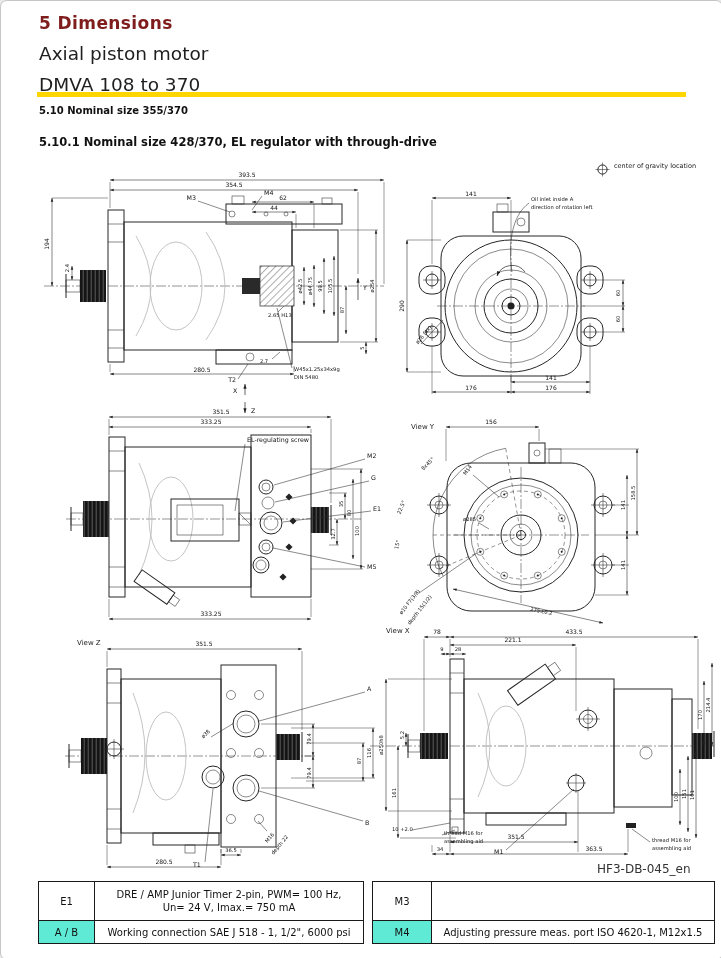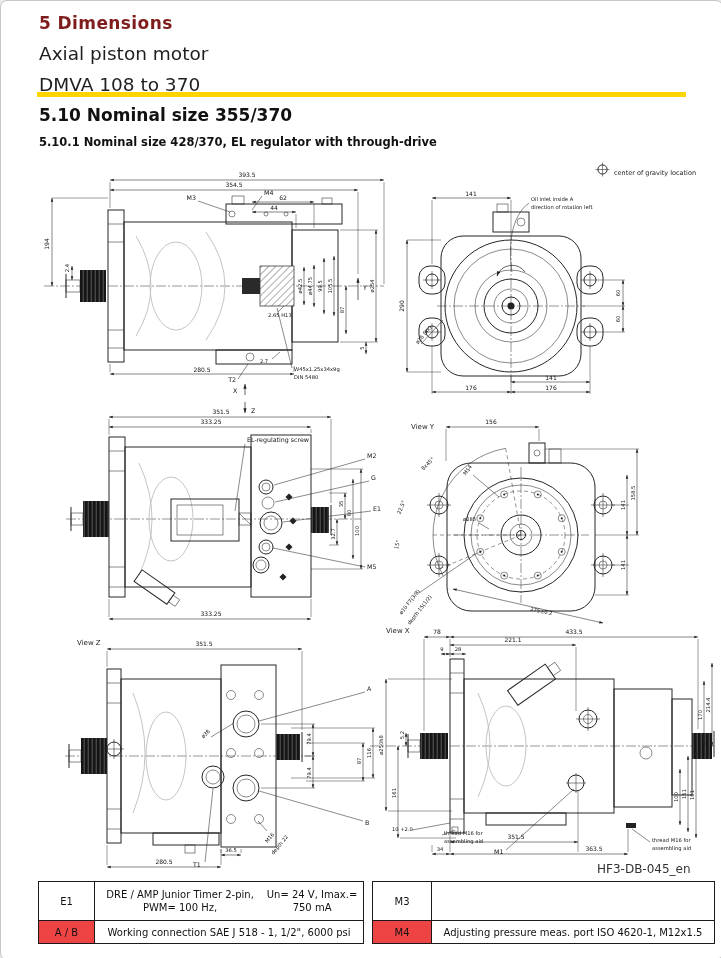--- a/index.html
+++ b/index.html
@@ -2,23 +2,23 @@
 <html><head>
 <meta charset="utf-8">
 <style>
   html,body{margin:0;padding:0;background:#e9e9e9;}
   .page{position:relative;width:721px;height:958px;background:#fff;border:1px solid #c6c6c6;
         border-radius:7px;overflow:hidden;font-family:"DejaVu Sans","Liberation Sans",sans-serif;color:#111;}
   .abs{position:absolute;}
   .chapter{font-size:17px;font-weight:800;letter-spacing:.4px;color:#7f1d1d;}
   .sub{font-size:18.5px;color:#1f1f1f;margin-top:10px;}
   .rule{position:absolute;left:36px;top:91px;width:649px;height:4.5px;background:#ffd500;}
-  .sec{position:absolute;left:38px;top:104px;font-size:17px;font-weight:700;}
+  .sec{position:absolute;left:38px;top:104px;font-size:10px;font-weight:700;}
   .subsec{position:absolute;left:38px;top:134px;font-size:11.5px;font-weight:700;}
-  .legend{position:absolute;left:594px;top:161px;display:flex;align-items:flex-end;gap:4px;font-size:6.5px;color:#222;}
+  .legend{position:absolute;left:594px;top:161px;display:flex;align-items:flex-start;gap:4px;font-size:6.5px;color:#222;}
   .doccode{position:absolute;left:596px;top:861px;font-size:12px;color:#333;}
   
   svg text{font-family:"DejaVu Sans","Liberation Sans",sans-serif;font-size:6px;fill:#141414;}
   svg text.s5{font-size:5.2px;}
   svg text.lab{font-size:6.3px;}
   svg text.ttl{font-size:7px;fill:#222;}
   .o{fill:none;stroke:#262626;stroke-width:1;}
   .t{fill:none;stroke:#2b2b2b;stroke-width:.55;}
   .gy{fill:none;stroke:#bdbdbd;stroke-width:.9;}
   .cl{fill:none;stroke:#2b2b2b;stroke-width:.5;stroke-dasharray:10 2 2 2;}
@@ -27,22 +27,22 @@
   .da{fill:none;stroke:#222;stroke-width:.7;marker-end:url(#ar);}
   .ex{stroke:#222;stroke-width:.45;}
   .mid{text-anchor:middle;}
   .end{text-anchor:end;}
   
   .tbl{position:absolute;border:1.4px solid #1a1a1a;font-size:10px;color:#111;background:#fff;}
   .trow{display:flex;}
   .trow + .trow{border-top:1px solid #1a1a1a;}
   .tkey{width:55px;flex:none;border-right:1px solid #1a1a1a;display:flex;align-items:center;justify-content:center;}
   .tbl2 .tkey{width:58px;}
-  .gray .tkey{background:#ef4444;}
-  .tdesc{flex:1;display:flex;flex-direction:row;align-items:center;justify-content:center;text-align:center;line-height:1.3;padding:1px 2px;}
+  .gray .tkey{background:#5eead4;}
+  .tdesc{flex:1;display:flex;flex-direction:column;align-items:center;justify-content:center;text-align:center;line-height:1.3;padding:1px 2px;}
 </style>
 </head>
 <body>
 
 <div class="page">
 
   <svg class="abs" width="0" height="0">
     <defs>
       <marker id="ar" viewBox="0 0 8 6" markerWidth="7.5" markerHeight="6" refX="7.6" refY="3" orient="auto-start-reverse">
         <path d="M0.4,0.6 L8,3 L0.4,5.4 Z" fill="#222"></path>

